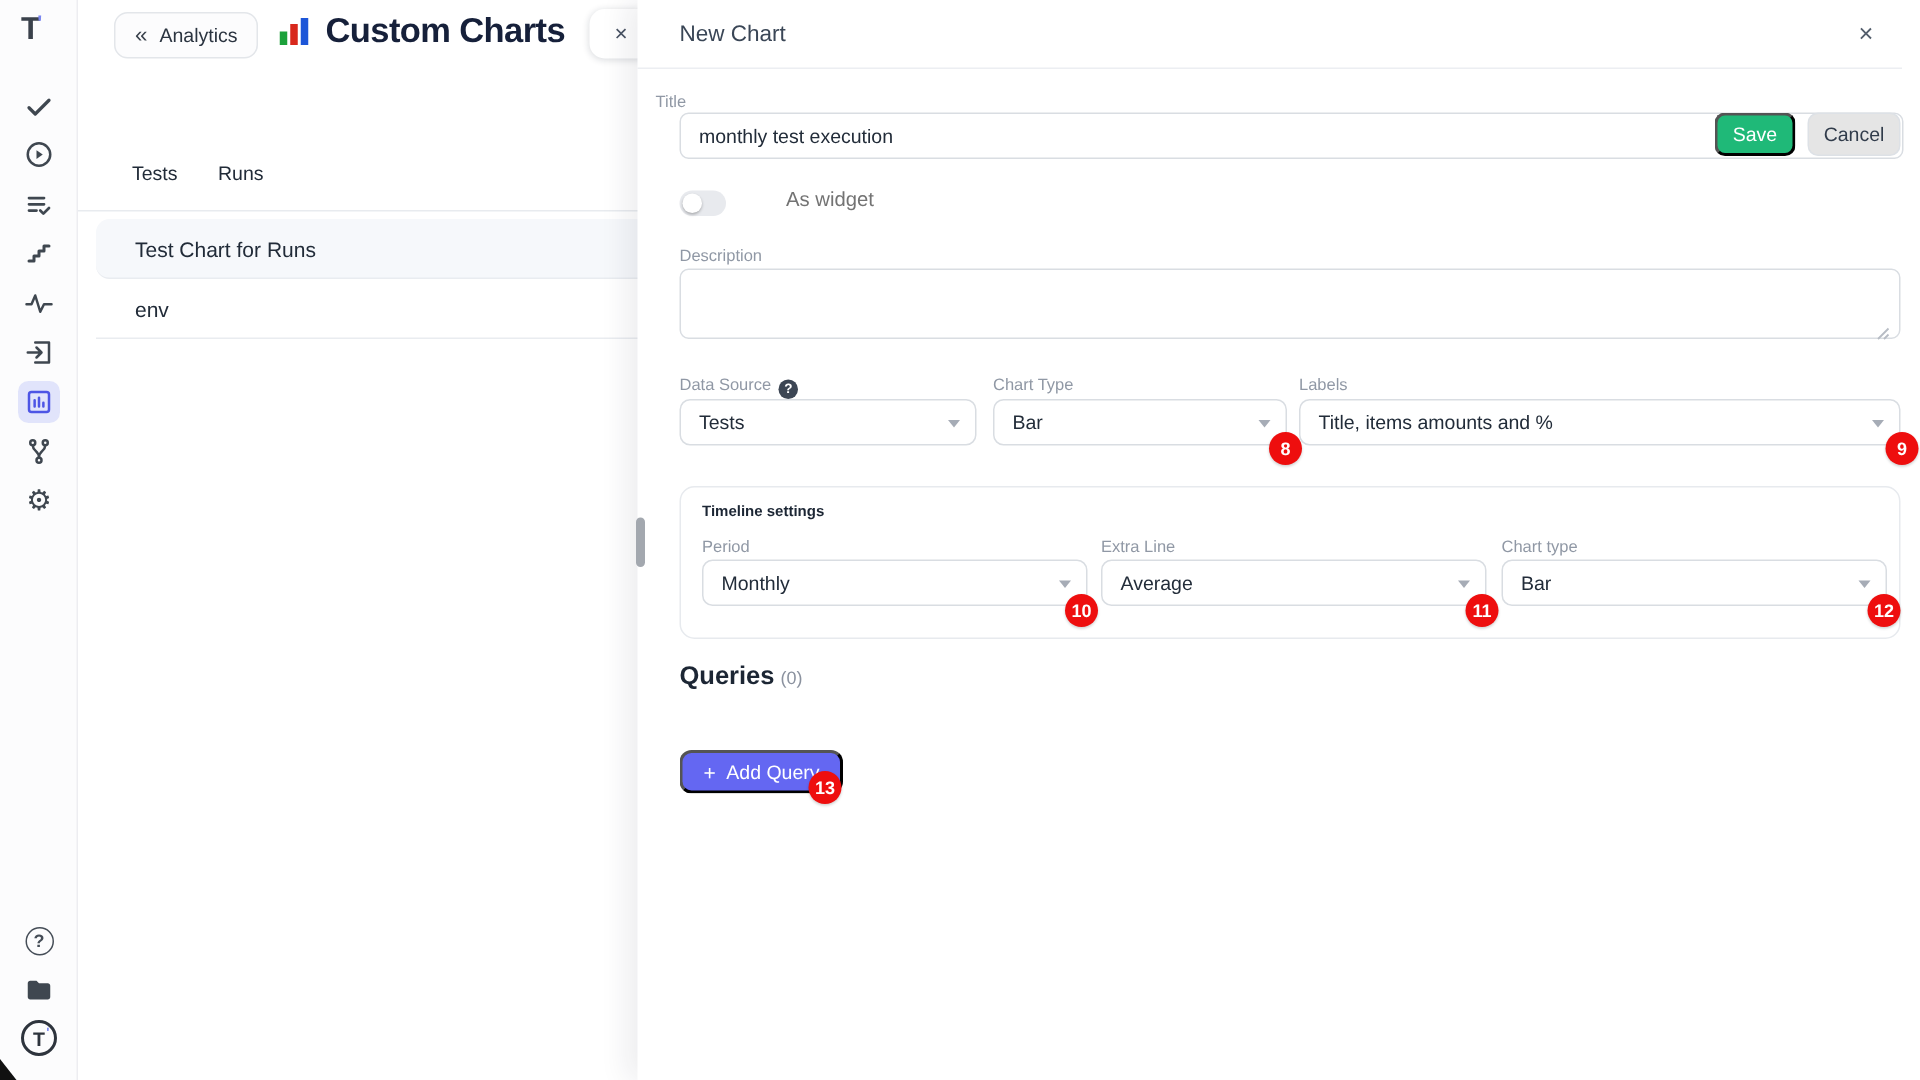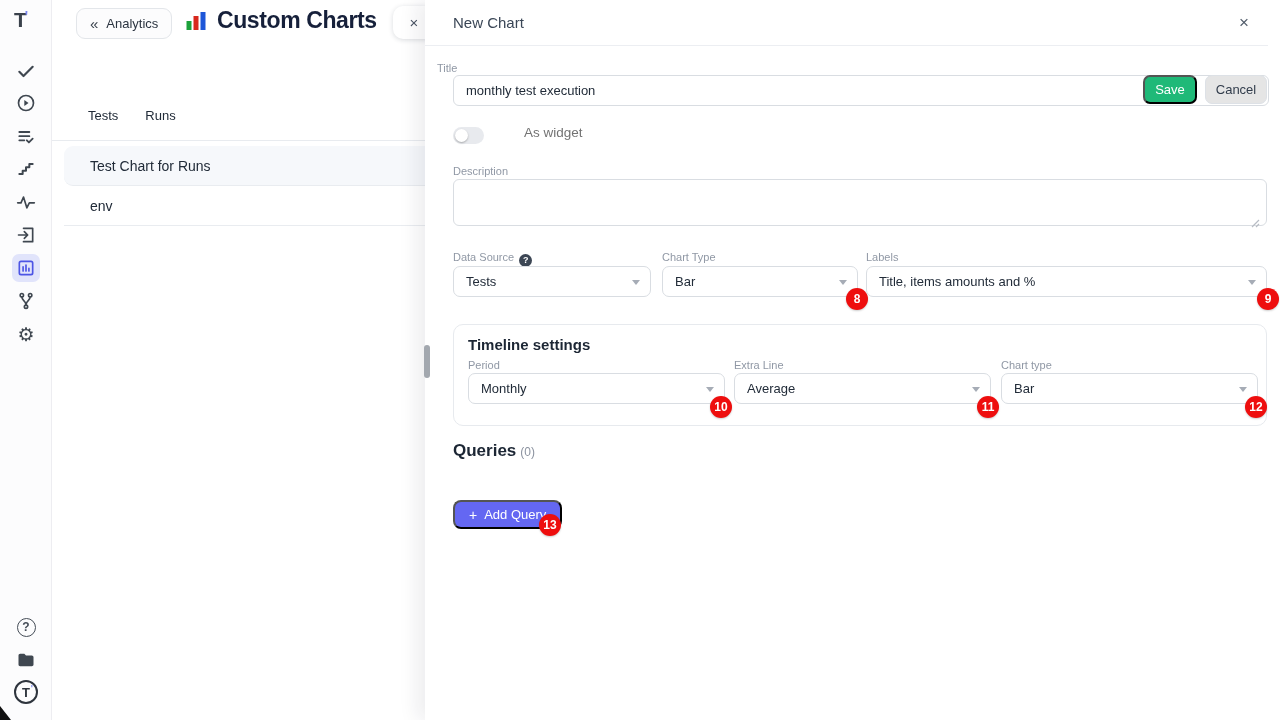--- a/index.html
+++ b/index.html
@@ -68,21 +68,21 @@
   .resize-grip { position:absolute; left:826px; top:214px; width:9px; height:9px; pointer-events:none; }
 
   .select { position:absolute; height:31px; border:1px solid #d9dde2; border-radius:7px; background:#fff; cursor:pointer;
             display:flex; align-items:center; padding:0 26px 0 12px; font-size:13px; color:#222c39; }
   .select .caret { position:absolute; right:10px; top:13px; width:0; height:0;
                    border-left:4px solid transparent; border-right:4px solid transparent; border-top:5px solid #a6acb6; }
   .help-dot { display:inline-flex; width:13px; height:13px; border-radius:50%; background:#3c4654; color:#fff;
               font-size:9px; font-weight:700; align-items:center; justify-content:center; margin-left:5px; vertical-align:-2px; }
 
   .timeline-card { position:absolute; left:28px; top:324px; width:814px; height:102px; border:1px solid #e7eaee; border-radius:10px; background:#fff; }
-  .timeline-heading { position:absolute; left:14px; top:11px; font-size:15px; font-weight:600; color:#1c2634; }
+  .timeline-heading { position:absolute; left:14px; top:11px; font-size:10px; font-weight:600; color:#1c2634; }
   .tl-label { position:absolute; top:34px; font-size:11px; color:#9098a5; }
 
   .queries-heading { position:absolute; left:28px; top:441px; font-size:17px; font-weight:600; color:#1c2634; }
   .queries-count { font-size:12px; color:#8b929f; font-weight:400; margin-left:4px; }
 
   .add-query { position:absolute; left:28px; top:500px; height:29px; padding:0 14px; border-radius:8px; background:#6467f2;
                color:#fff; font-size:13px; display:inline-flex; align-items:center; gap:7px; cursor:pointer; }
   .add-query .plus { font-size:14px; font-weight:500; }
 
   .badge { position:absolute; width:22px; height:22px; border-radius:50%; background:#ee0e0e; color:#fff;

